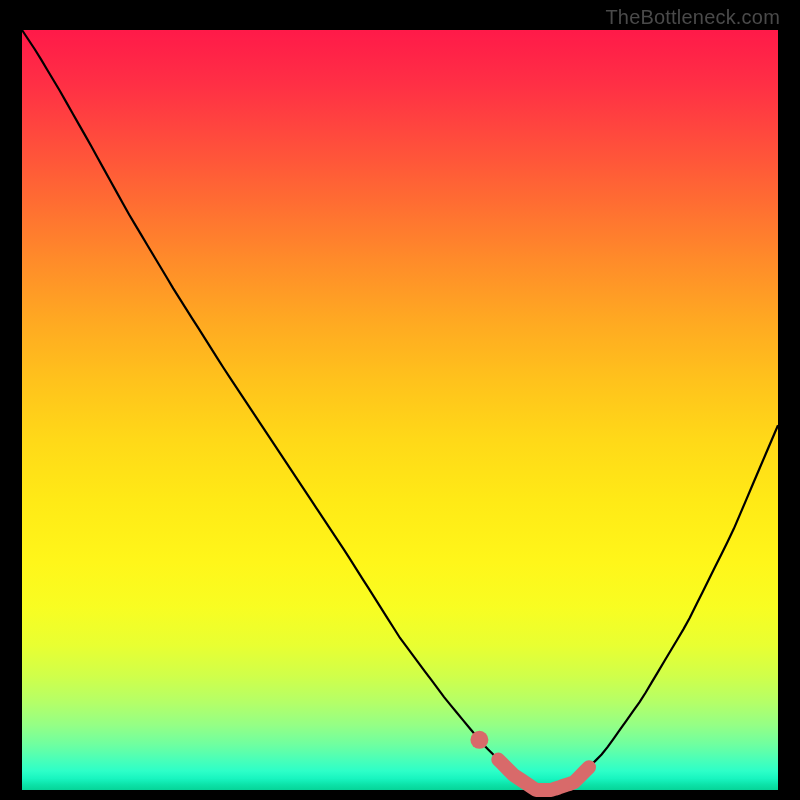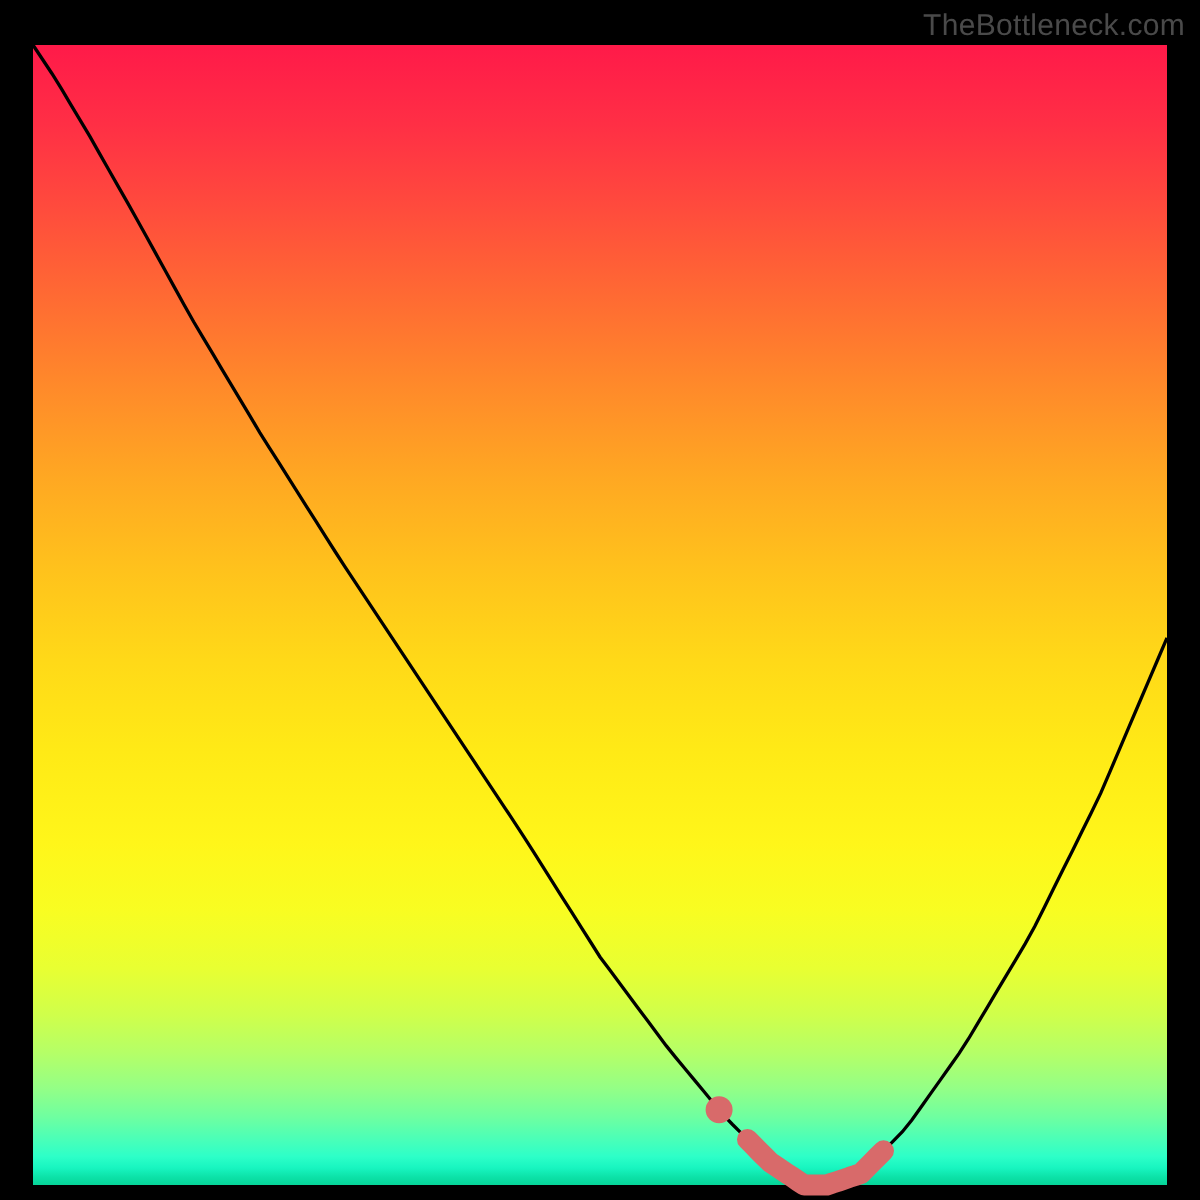--- a/index.html
+++ b/index.html
@@ -6,21 +6,21 @@
   html, body { width: 800px; height: 800px; background: #000; overflow: hidden; }
   .canvas {
     position: relative;
     width: 800px;
     height: 800px;
     background: #000;
   }
   .watermark {
     position: absolute;
     top: 6px;
-    right: 10px;
+    right: 20px;
     font-family: Arial, Helvetica, sans-serif;
     font-size: 20px;
     font-weight: 500;
     color: #4a4a4a;
     letter-spacing: 0.2px;
   }
   .plot-area {
     position: absolute;
     left: 22px;
     top: 30px;

